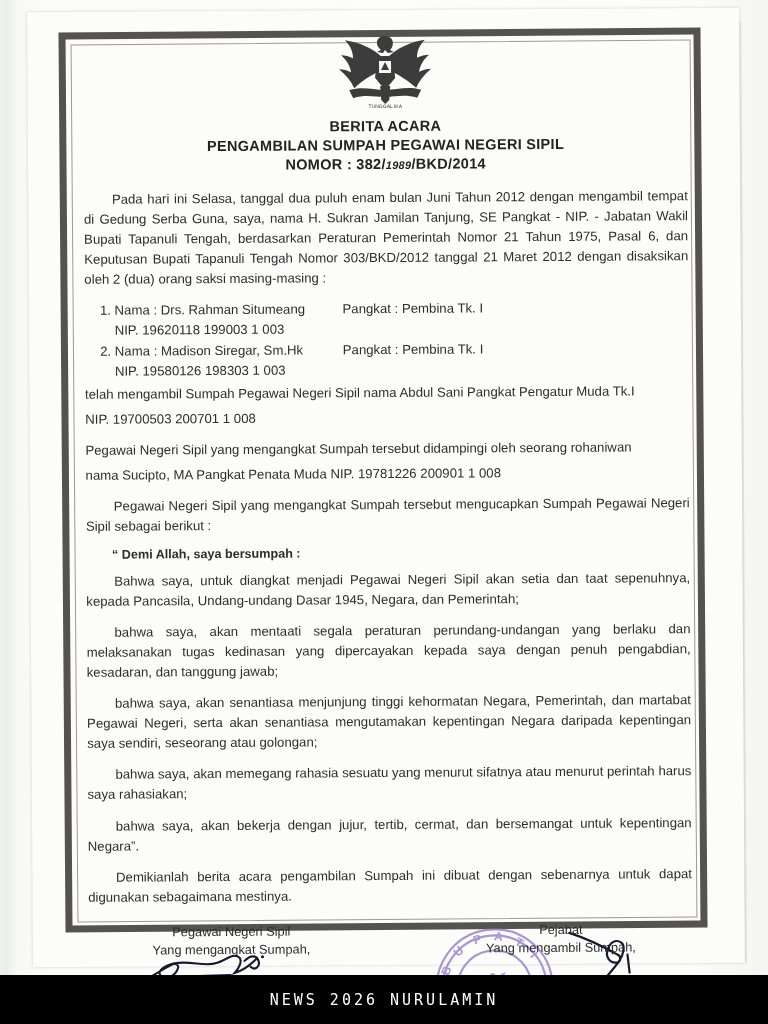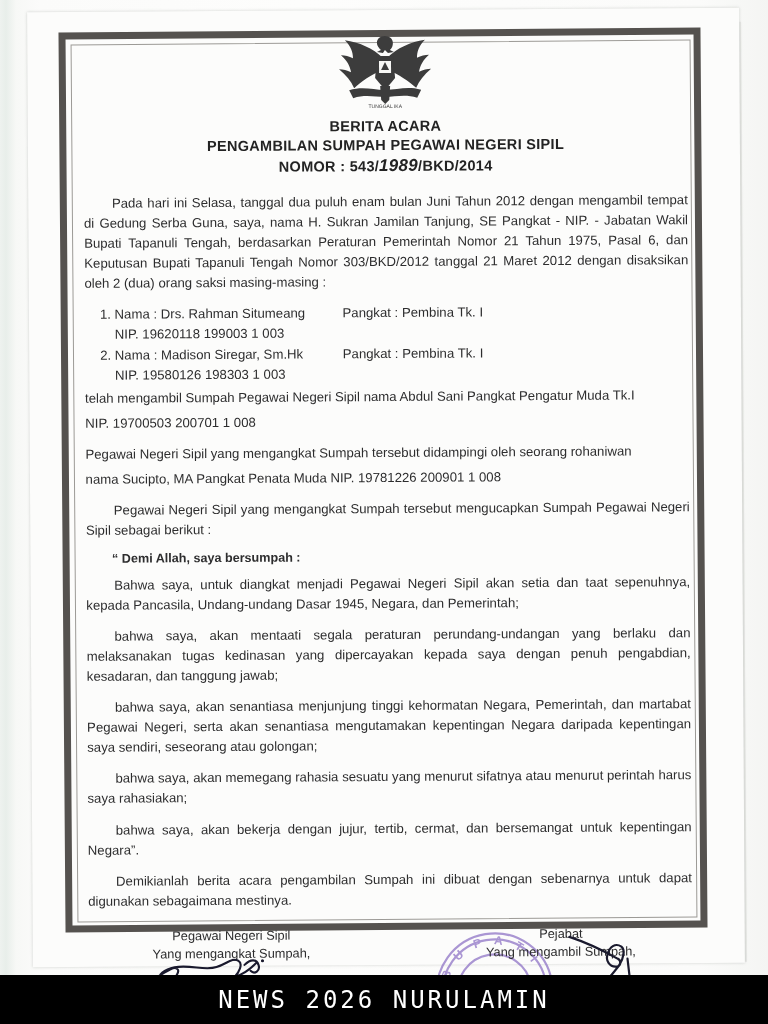--- a/index.html
+++ b/index.html
@@ -74,21 +74,21 @@
 
   .title-block {
     text-align: center;
     font-weight: bold;
     letter-spacing: 0.3px;
     color: #232323;
   }
   .t1 { font-size: 14.5px; margin-bottom: 3px; }
   .t2 { font-size: 14.5px; margin-bottom: 3px; }
   .t3 { font-size: 14.5px; margin-bottom: 0; }
-  .ins { font-size: 17px; font-style: italic; }
+  .ins { font-size: 11px; font-style: italic; }
 
   p.body {
     font-size: 13.2px;
     line-height: 1.52;
     text-align: justify;
     margin: 0 0 11px 0;
   }
   p.ind { text-indent: 28px; }
   p.tight { margin-bottom: 5px; }
 
@@ -135,21 +135,21 @@
     left: 0; bottom: 0;
     width: 768px; height: 49px;
     background: #000000;
     display: flex;
     align-items: center;
     justify-content: center;
   }
   .footer span {
     color: #ffffff;
     font-family: "DejaVu Sans Mono", monospace;
-    font-size: 24px;
+    font-size: 15px;
     letter-spacing: 3px;
   }
 </style>
 </head>
 <body>
 
 <div id="page">
 
   <div class="scan-bg"></div>
   <div class="sheet-shadow"></div>
@@ -182,21 +182,21 @@
           <path d="M16 62 C30 58 40 62 52 62 C64 62 74 58 88 62 L84 70 C72 66 62 69 52 69
                    C42 69 32 66 20 70 Z"></path>
         </g>
         <text x="52" y="80" font-size="5" fill="#3c3c3c" text-anchor="middle" font-family="Liberation Sans, sans-serif">TUNGGAL IKA</text>
       </svg>
     </div>
 
     <div class="title-block">
       <div class="t1">BERITA ACARA</div>
       <div class="t2">PENGAMBILAN SUMPAH PEGAWAI NEGERI SIPIL</div>
-      <div class="t3"><span>NOMOR : 543/</span><span class="ins">1989</span><span>/BKD/2014</span></div>
+      <div class="t3"><span>NOMOR : 382/</span><span class="ins">1989</span><span>/BKD/2014</span></div>
     </div>
 
     <div style="height:16px"></div>
 
     <p class="body ind">Pada hari ini Selasa, tanggal dua puluh enam bulan Juni Tahun 2012 dengan mengambil tempat di Gedung Serba Guna, saya, nama H. Sukran Jamilan Tanjung, SE Pangkat - NIP. - Jabatan Wakil Bupati Tapanuli Tengah, berdasarkan Peraturan Pemerintah Nomor 21 Tahun 1975, Pasal 6, dan Keputusan Bupati Tapanuli Tengah Nomor 303/BKD/2012 tanggal 21 Maret 2012 dengan disaksikan oleh 2 (dua) orang saksi masing-masing :</p>
 
     <ol class="witness">
       <li>
         <span class="nm">Nama : Drs. Rahman Situmeang</span><span>Pangkat : Pembina Tk. I</span>
         <span class="nip">NIP. 19620118 199003 1 003</span>

